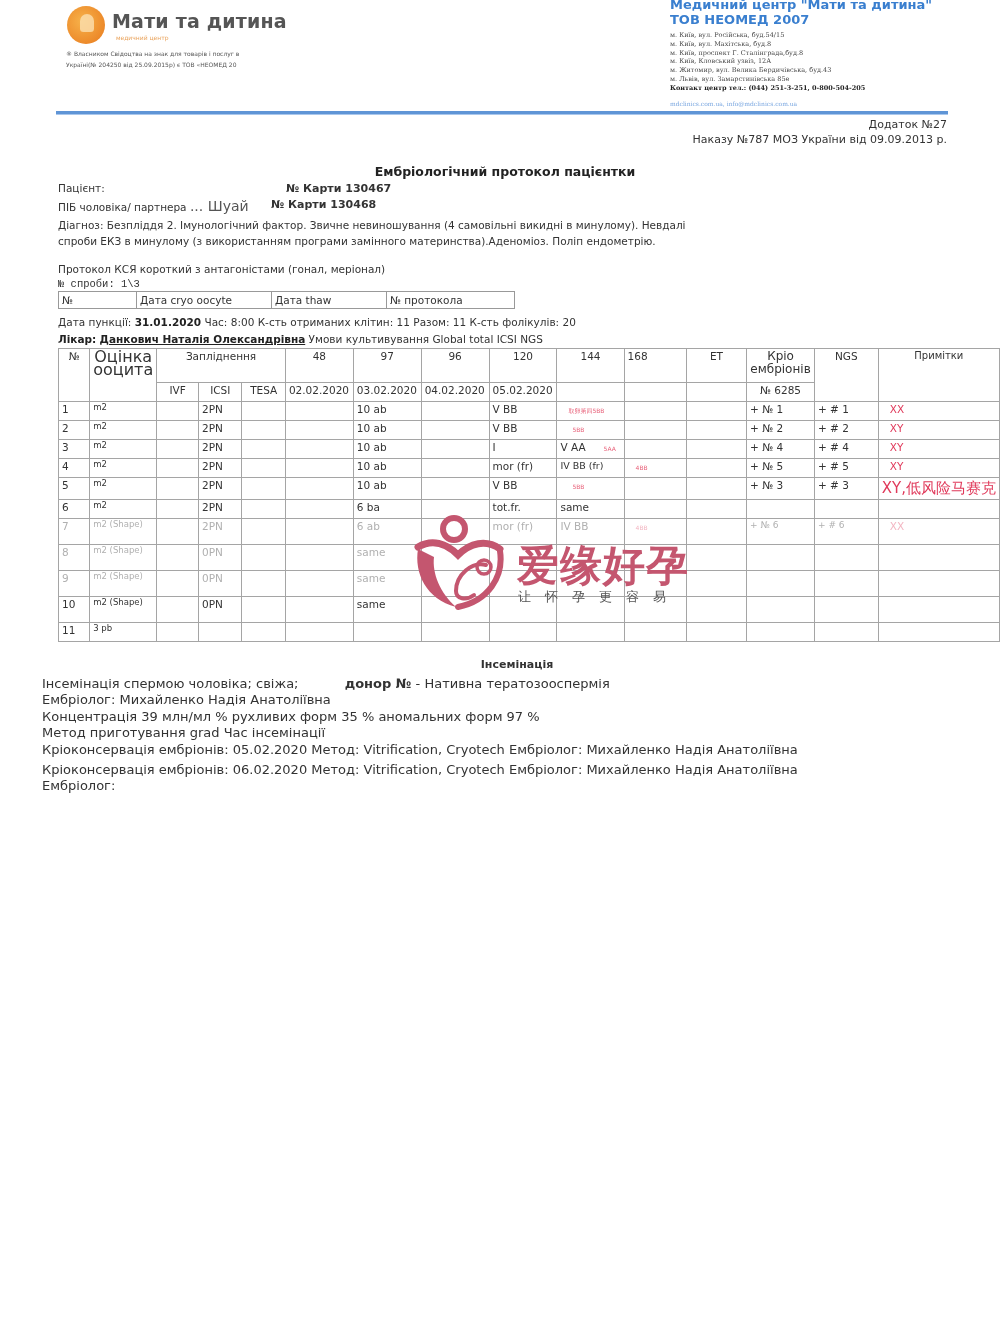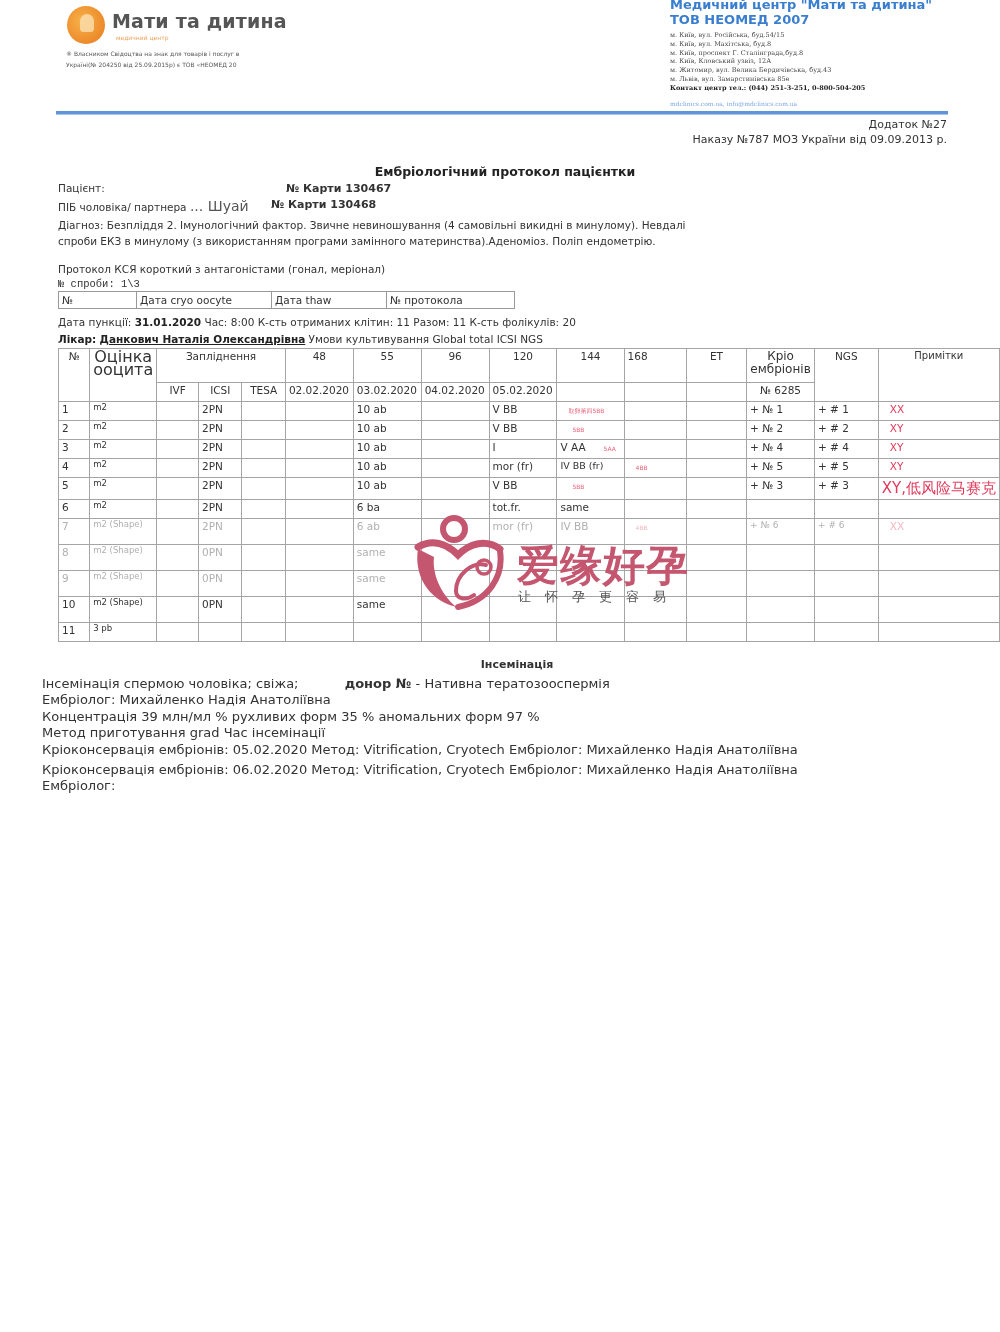--- a/index.html
+++ b/index.html
@@ -132,21 +132,21 @@
       <col style="width:68px">
       <col style="width:68px">
       <col style="width:57px">
   </colgroup>
   <tbody>
       <tr class="hdr" style="height:34px">
     <td class="c" rowspan="2">№</td>
     <td class="c sm" rowspan="2" style="white-space:normal;font-size:16px;line-height:13px">Оцінка ооцита</td>
     <td class="c" colspan="3">Запліднення</td>
     <td class="c">48</td>
-    <td class="c">55</td>
+    <td class="c">97</td>
     <td class="c">96</td>
     <td class="c">120</td>
     <td class="c">144</td>
     <td>168</td>
     <td class="c">ET</td>
     <td class="c" style="white-space:normal;font-size:12px;line-height:13px">Кріо ембріонів</td>
     <td class="c" rowspan="2">NGS</td>
     <td class="c" rowspan="2" style="font-size:10px">Примітки</td>
   </tr>
   <tr class="hdr">

